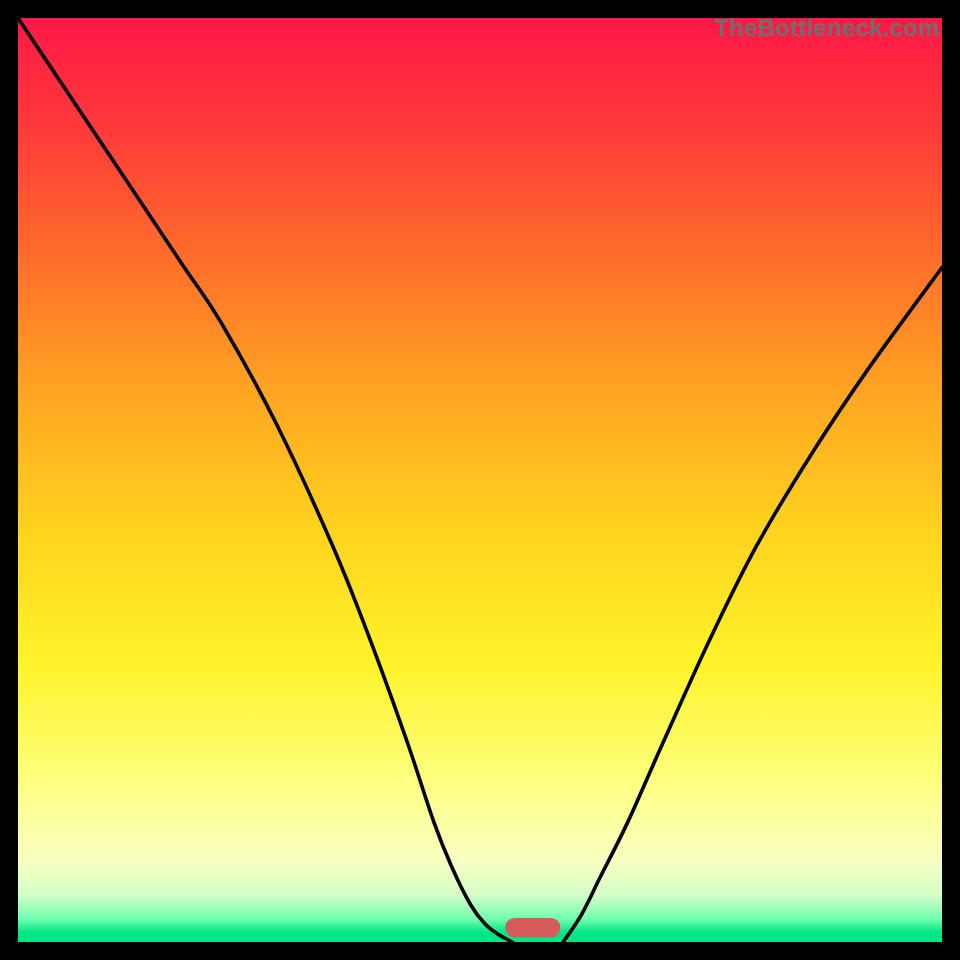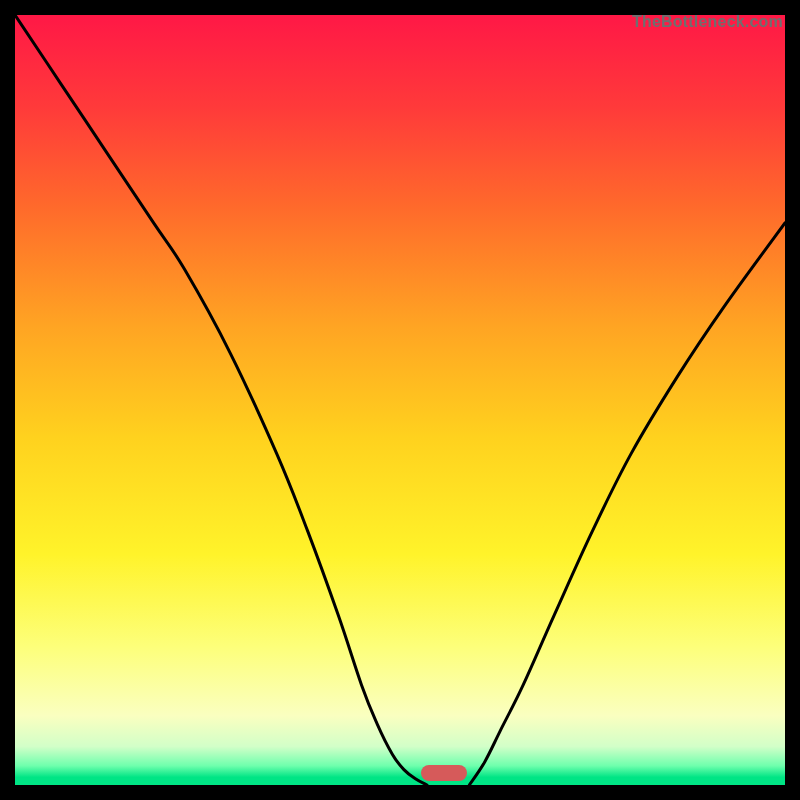--- a/index.html
+++ b/index.html
@@ -37,21 +37,21 @@
       #6fffad 97.5%,
       #00e585 99%,
       #00e585 100%
     );
   }
   .watermark {
     position: absolute;
     top: -2px;
     right: 2px;
     font-family: Arial, Helvetica, sans-serif;
-    font-size: 16px;
+    font-size: 20px;
     font-weight: 600;
     color: #6f6f6f;
     letter-spacing: 0.2px;
   }
   svg.curve {
     position: absolute;
     left: 0;
     top: 0;
     width: 770px;
     height: 770px;

